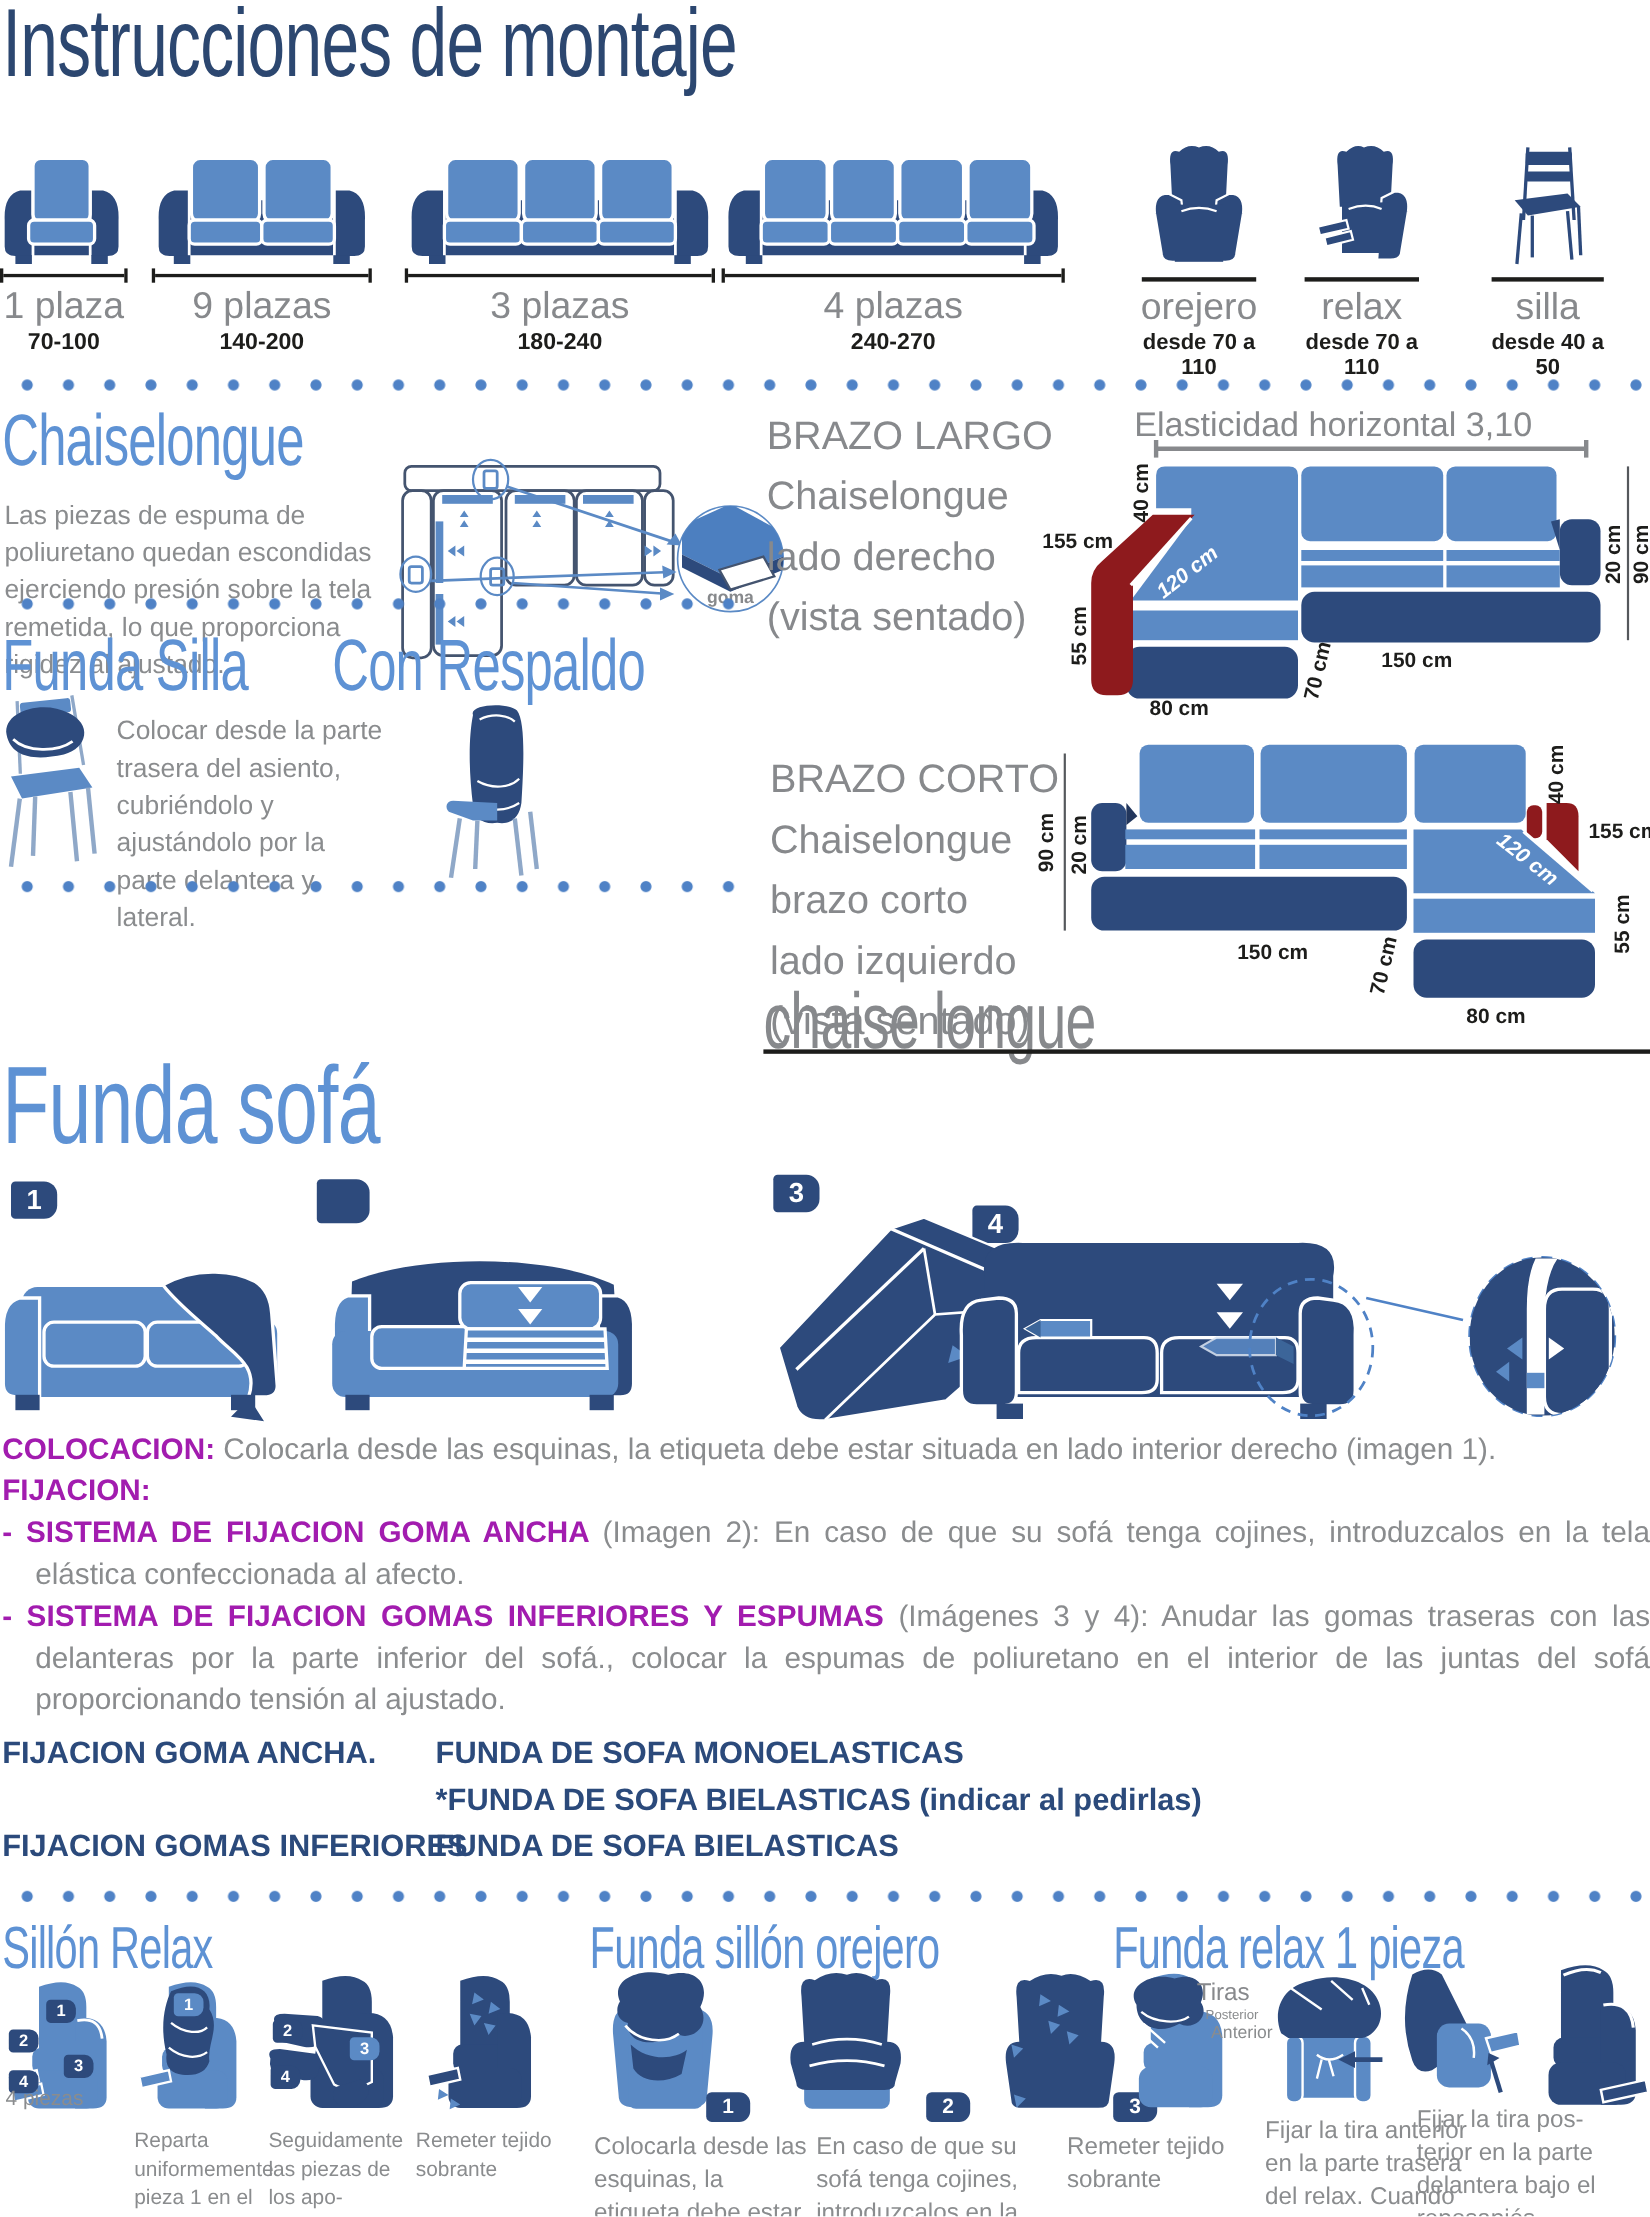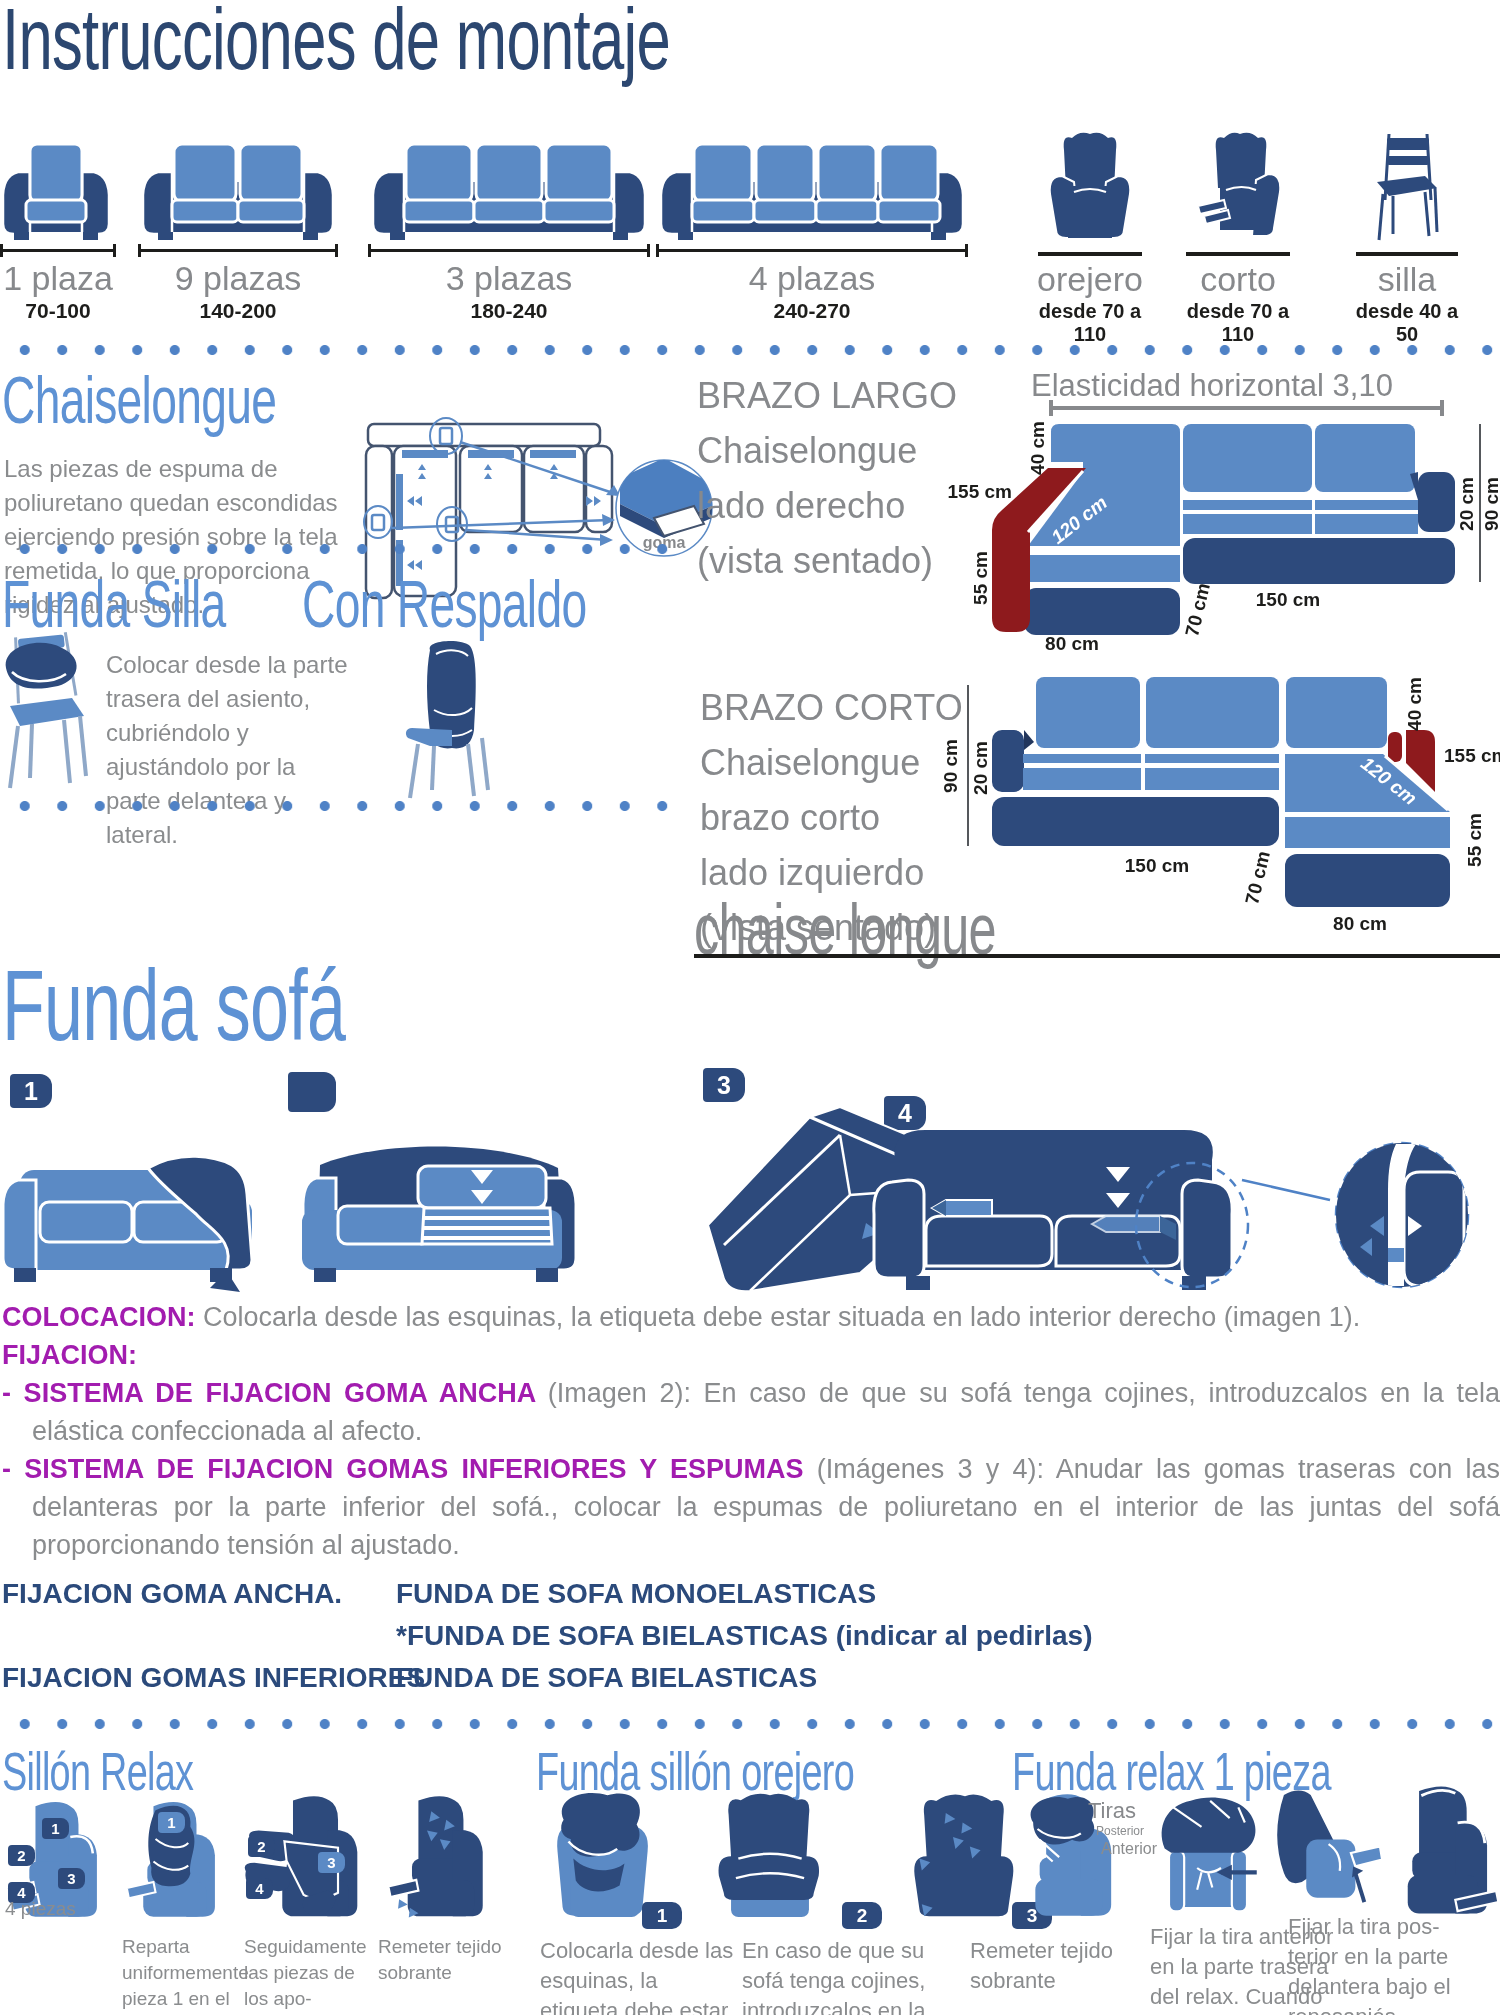--- a/index.html
+++ b/index.html
@@ -143,21 +143,21 @@
   <div class="furn" style="left:1178px;top:130px;width:120px;">
     <svg width="96" height="112" viewBox="0 0 96 112" style="margin:0 auto">
       <path d="M34,8 Q24,4 26,20 L28,58 L74,58 L76,20 Q78,4 68,8 Q60,0 50,4 Q42,0 34,8 Z" fill="#2d4a7c"></path>
       <path d="M78,44 Q92,44 90,62 L84,98 Q84,106 74,106 L62,106 L66,50 Z" fill="#2d4a7c" stroke="#fff" stroke-width="2"></path>
       <rect x="30" y="54" width="42" height="46" fill="#2d4a7c"></rect>
       <path d="M8,76 L34,70 L36,78 L10,84 Z" fill="#2d4a7c" stroke="#fff" stroke-width="2"></path>
       <path d="M14,86 L38,80 L40,88 L16,94 Z" fill="#2d4a7c" stroke="#fff" stroke-width="2"></path>
       <path d="M36,60 Q52,54 66,60" stroke="#fff" stroke-width="2" fill="none"></path>
     </svg>
     <div class="bar"></div>
-    <div class="flabel">corto</div>
+    <div class="flabel">relax</div>
     <div class="frange" style="font-size:20px">desde 70 a 110</div>
   </div>
 
   <div class="furn" style="left:1348px;top:130px;width:118px;">
     <svg width="76" height="112" viewBox="0 0 76 112" style="margin:0 auto">
       <line x1="20" y1="4" x2="16" y2="70" stroke="#2d4a7c" stroke-width="3"></line>
       <line x1="58" y1="4" x2="62" y2="70" stroke="#2d4a7c" stroke-width="3"></line>
       <rect x="18" y="8" width="42" height="12" rx="2" fill="#2d4a7c"></rect>
       <rect x="18" y="26" width="42" height="9" rx="2" fill="#2d4a7c"></rect>
       <path d="M8,52 L56,46 L68,58 L20,66 Z" fill="#2d4a7c"></path>

